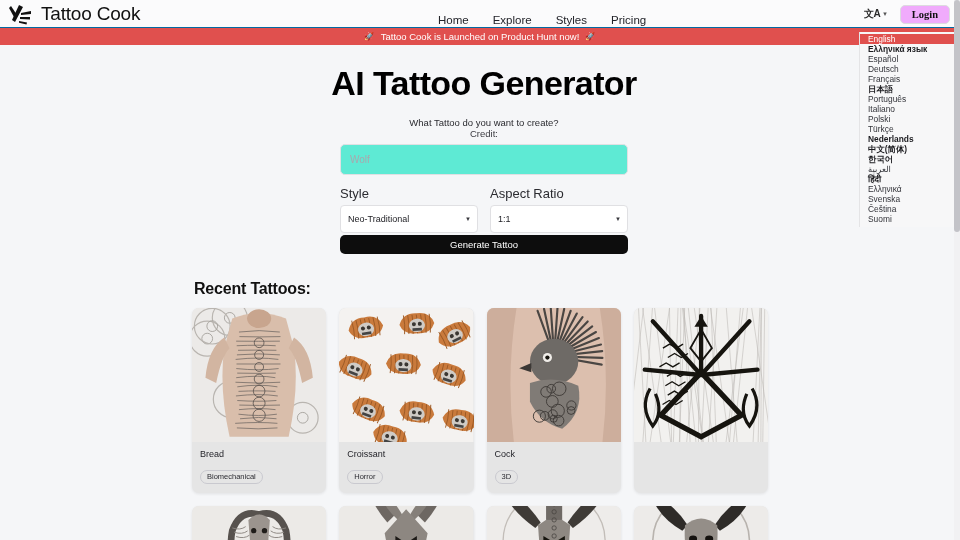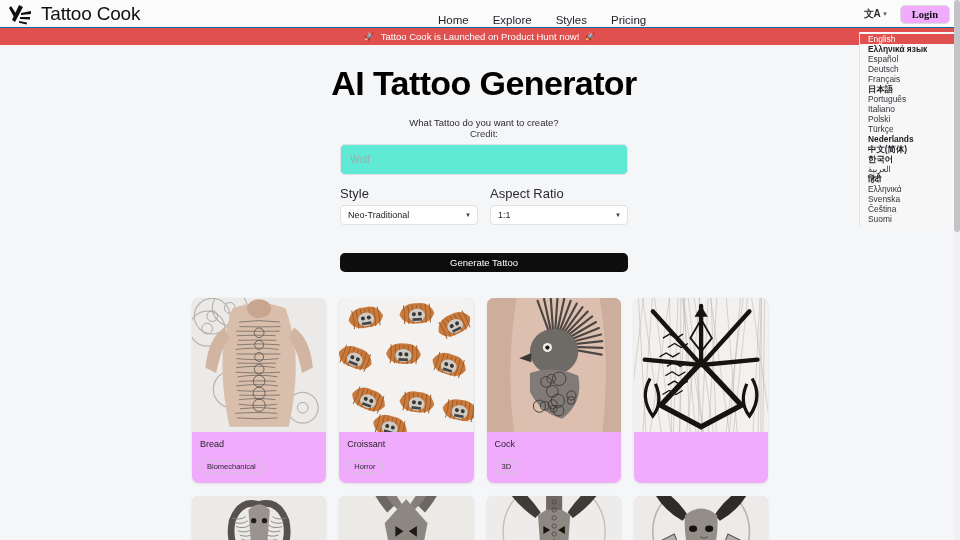--- a/index.html
+++ b/index.html
@@ -147,39 +147,39 @@
     display: flex; gap: 12px;
     margin-top: 11px;
   }
   .select-col { flex: 1; }
   .select-label {
     font-size: 13px; color: #2b2b30;
     display: block; margin-bottom: 4px;
   }
   .select-box {
     position: relative;
-    height: 20px;
+    height: 28px;
     background: #fff;
     border: 1px solid #e0e0e3;
     border-radius: 4px;
     display: flex; align-items: center;
     padding: 0 7px;
     cursor: pointer;
   }
   .select-value { font-size: 9px; color: #1d1d22; }
   .select-caret {
     position: absolute; right: 6px; top: 50%;
     transform: translateY(-50%);
     font-size: 6px; color: #3a3a3f;
   }
 
   .generate-btn {
     width: 100%;
     height: 19px;
-    margin-top: 28px;
+    margin-top: 2px;
     background: #0d0d0d;
     color: #fff;
     border: none;
     border-radius: 5px;
     font-size: 9.5px;
     font-family: "Liberation Sans", sans-serif;
     cursor: pointer;
     display: flex; align-items: center; justify-content: center;
   }
 
@@ -189,21 +189,21 @@
     font-size: 16px; font-weight: 700;
     color: #111; margin: 0 0 10px 2px;
     letter-spacing: -0.2px;
   }
   .grid {
     display: grid;
     grid-template-columns: repeat(4, 1fr);
     gap: 13px;
   }
   .card {
-    background: #f0abfc;
+    background: #e5e5e5;
     border-radius: 7px;
     overflow: hidden;
     box-shadow: 0 1px 3px rgba(18,18,23,0.09);
     display: flex; flex-direction: column;
   }
   .card-img {
     width: 100%;
     height: 134px;
     position: relative;
     overflow: hidden;
@@ -332,20 +332,21 @@
             <span class="select-caret">▼</span>
           </div>
         </div>
       </div>
 
       <button class="generate-btn">Generate Tattoo</button>
     </div>
   </div>
 
   <div class="recent-wrap">
+    <h2 class="recent-title">Recent Tattoos:</h2>
     <div class="grid" id="grid-row1">
         <div class="card">
           <div class="card-img">
             <svg viewBox="0 0 100 100" preserveAspectRatio="xMidYMid slice">
               <rect x="0" y="0" width="100" height="100" fill="#eceae8"></rect>
               <circle cx="28.13528806584362" cy="7.446416323731138" r="13.012517146776407" fill="none" stroke="#b9b5b0" stroke-width="0.9"></circle>
               <circle cx="28.13528806584362" cy="7.446416323731138" r="4" fill="none" stroke="#a8a49f" stroke-width="0.7"></circle>
               <circle cx="29.571759259259263" cy="68.06498628257887" r="13.678476508916324" fill="none" stroke="#b9b5b0" stroke-width="0.9"></circle>
               <circle cx="29.571759259259263" cy="68.06498628257887" r="4" fill="none" stroke="#a8a49f" stroke-width="0.7"></circle>
               <circle cx="11.33230452674897" cy="22.896519204389577" r="13.082861796982169" fill="none" stroke="#b9b5b0" stroke-width="0.9"></circle>

